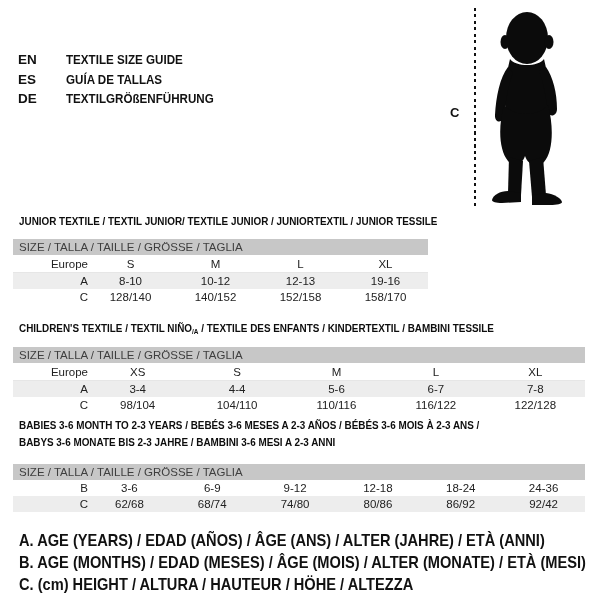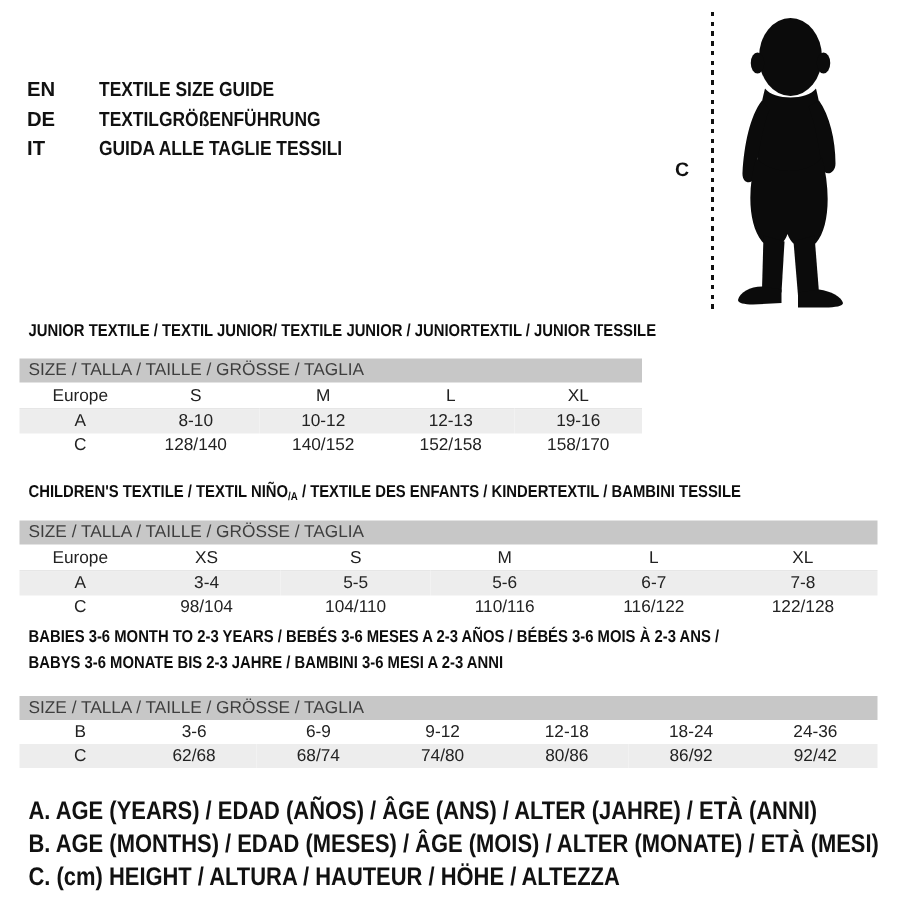--- a/index.html
+++ b/index.html
@@ -29,43 +29,43 @@
   #babies-title{top:417px;line-height:16.5px;}
   sub.tiny{font-size:7.5px;vertical-align:-2px;}
 
   
   table.size-table{position:absolute;left:13px;border-collapse:collapse;table-layout:fixed;
     font-size:11.5px;color:#222;}
   #junior-table{top:239px;width:415px;}
   #children-table{top:347px;width:572px;}
   #babies-table{top:464px;width:572px;}
   .size-table td{padding:0;height:16px;text-align:center;vertical-align:middle;line-height:16px;margin-top:28px;}
-  .size-table td.lbl{text-align:center;padding-left:6px;}
+  .size-table td.lbl{text-align:right;padding-left:6px;}
   tr.size-bar td{background:#c7c7c7;text-align:left;padding-left:6px;color:#3e3e3e;height:15px;}
   tr.cols td{height:17px;border-bottom:1px solid #e6e6e6;}
   tr.shade td{background:#ededed;}
 
   
   .notes{position:absolute;left:19px;top:530px;font-weight:bold;font-size:17px;line-height:22px;}
 </style>
 </head>
 <body>
 
 <div class="lang-list">
   <div class="lang-row">
     <span class="lang-code">EN</span>
     <span class="lang-title">TEXTILE SIZE GUIDE</span>
   </div>
   <div class="lang-row">
+    <span class="lang-code">ES</span>
+    <span class="lang-title">GUÍA DE TALLAS</span>
+  </div>
+  <div class="lang-row">
     <span class="lang-code">DE</span>
     <span class="lang-title">TEXTILGRÖßENFÜHRUNG</span>
-  </div>
-  <div class="lang-row">
-    <span class="lang-code">IT</span>
-    <span class="lang-title">GUIDA ALLE TAGLIE TESSILI</span>
   </div>
 </div>
 
 <div class="measure-label">C</div>
 <div class="measure-line"></div>
 <svg class="baby-svg" width="92" height="202" viewBox="0 0 92 202">
   <g fill="#0b0b0b">
     <ellipse cx="47" cy="33" rx="21" ry="26"></ellipse>
     <ellipse cx="25" cy="37" rx="4.5" ry="7"></ellipse>
     <ellipse cx="69" cy="37" rx="4.5" ry="7"></ellipse>
@@ -141,21 +141,21 @@
     <td class="lbl">Europe</td>
     <td>XS</td>
     <td>S</td>
     <td>M</td>
     <td>L</td>
     <td>XL</td>
   </tr>
   <tr class="shade">
     <td class="lbl">A</td>
     <td>3-4</td>
-    <td>5-5</td>
+    <td>4-4</td>
     <td>5-6</td>
     <td>6-7</td>
     <td>7-8</td>
   </tr>
   <tr>
     <td class="lbl">C</td>
     <td>98/104</td>
     <td>104/110</td>
     <td>110/116</td>
     <td>116/122</td>

